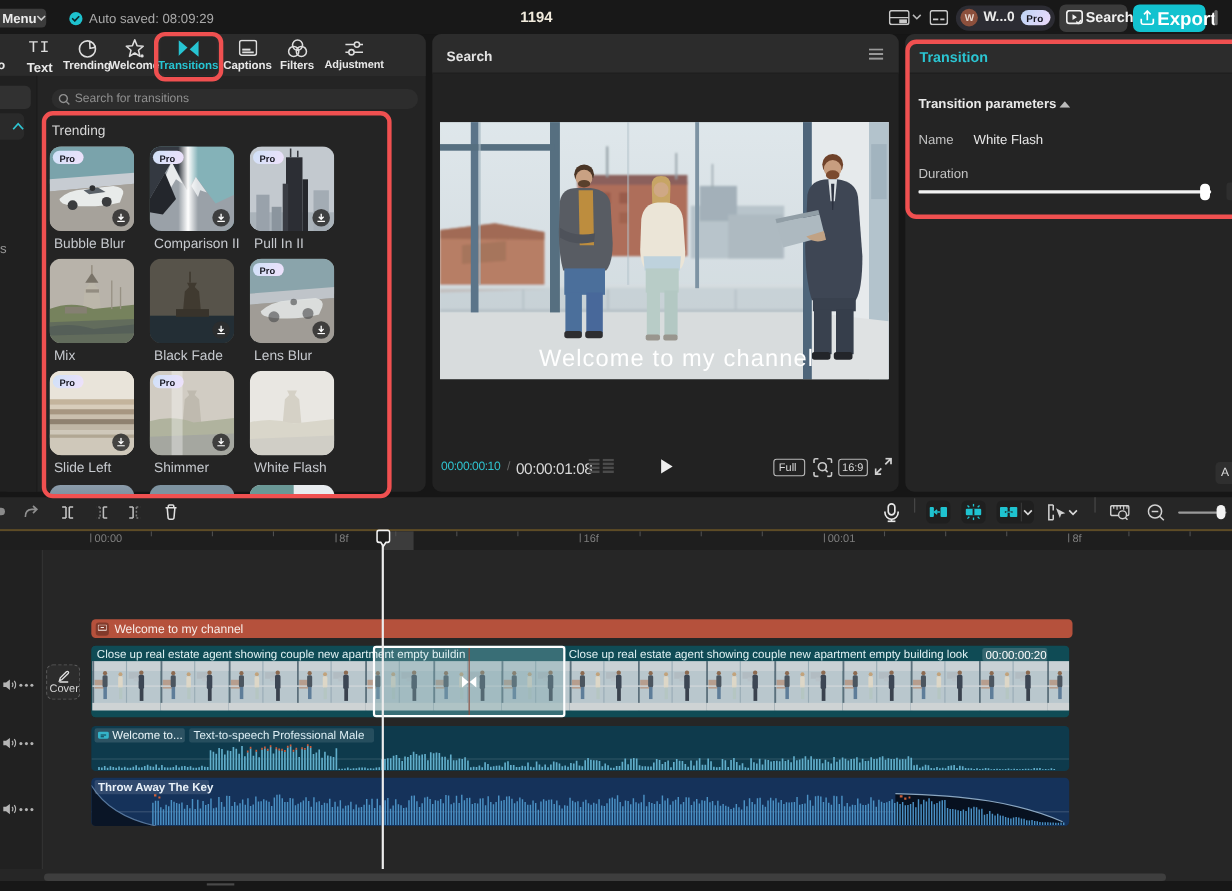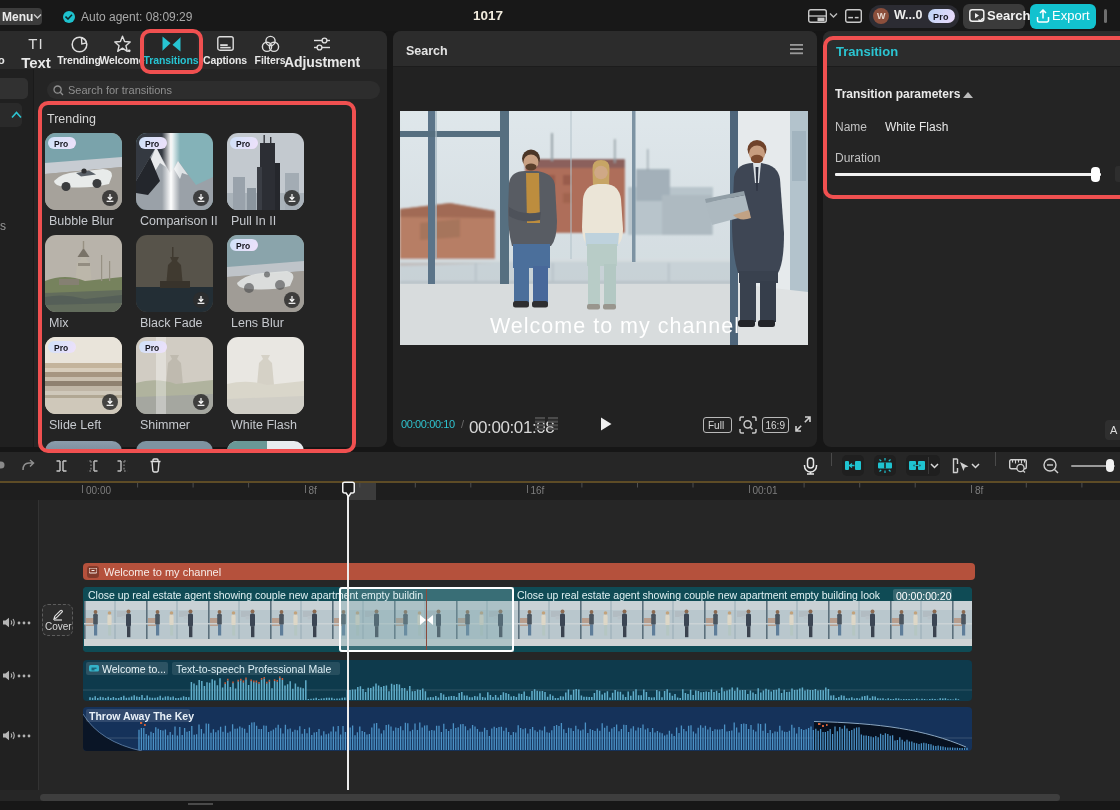--- a/index.html
+++ b/index.html
@@ -11,22 +11,22 @@
 <div class="a" style="left:0;top:0;width:1120px;height:31px;background:#181818"></div>
 <div class="a" style="left:-10px;top:8px;width:52px;height:17px;background:#3c3c3c;border-radius:4px"></div>
 <div class="lbl" style="left:2px;top:10px;font-size:12px;font-weight:bold;color:#ececec">Menu</div>
 <svg class="a" style="left:33px;top:13px" width="9" height="7">
       <path d="M1 1.5L4.5 5L8 1.5" stroke="#cccccc" stroke-width="1.4" fill="none"></path>
     </svg>
 <div class="a" style="left:63px;top:11px;width:12px;height:12px;border-radius:50%;background:#1ec2ce"></div>
 <svg class="a" style="left:65px;top:14px" width="8" height="6">
       <path d="M0.5 2.6L3 5L7 0.8" stroke="#0b2628" stroke-width="1.5" fill="none"></path>
     </svg>
-<div class="lbl" style="left:81px;top:10px;font-size:12px;color:#a9a9a9">Auto agent: 08:09:29</div>
-<div class="lbl" style="left:473px;top:8px;font-size:13.5px;font-weight:bold;color:#f1ebdd">1017</div>
+<div class="lbl" style="left:81px;top:10px;font-size:12px;color:#a9a9a9">Auto saved: 08:09:29</div>
+<div class="lbl" style="left:473px;top:8px;font-size:13.5px;font-weight:bold;color:#f1ebdd">1194</div>
 <svg class="a" style="left:808px;top:9px" width="19" height="14">
       <rect x="0.7" y="0.7" width="17.6" height="12.6" rx="2" stroke="#c9c9c9" stroke-width="1.4" fill="none"></rect>
       <line x1="1" y1="7" x2="18" y2="7" stroke="#c9c9c9" stroke-width="1.3"></line>
       <rect x="9.5" y="8.6" width="7" height="3.6" fill="#c9c9c9"></rect>
     </svg>
 <svg class="a" style="left:829px;top:12px" width="9" height="7">
       <path d="M1 1.5L4.5 5L8 1.5" stroke="#bbbbbb" stroke-width="1.4" fill="none"></path>
     </svg>
 <svg class="a" style="left:845px;top:9px" width="17" height="14">
       <rect x="0.7" y="0.7" width="15.6" height="12.6" rx="2" stroke="#c9c9c9" stroke-width="1.4" fill="none"></rect>
@@ -44,34 +44,34 @@
       <rect x="0.8" y="0.8" width="14" height="11.5" rx="2.5" stroke="#f0f0f0" stroke-width="1.5" fill="none"></rect>
       <path d="M6 4l4 2.6l-4 2.6z" fill="#f0f0f0"></path>
       <path d="M9.5 10.5l1.6 1.8l2.8-3" stroke="#f0f0f0" stroke-width="1.4" fill="none"></path>
     </svg>
 <div class="lbl" style="left:987px;top:8px;font-size:13px;font-weight:bold;color:#f2f2f2">Search</div>
 <div class="a" style="left:1030px;top:4px;width:66px;height:25px;background:#12c2cf;border-radius:6px"></div>
 <svg class="a" style="left:1036px;top:9px" width="14" height="14">
       <path d="M7 9.5V1.5M4 4l3-3l3 3" stroke="#ffffff" stroke-width="1.5" fill="none"></path>
       <path d="M1.5 8v3.5a1.5 1.5 0 001.5 1.5h8a1.5 1.5 0 001.5-1.5V8" stroke="#ffffff" stroke-width="1.5" fill="none"></path>
     </svg>
-<div class="lbl" style="left:1052px;top:8px;font-size:13px;font-weight:normal;color:#ffffff">Export</div>
+<div class="lbl" style="left:1052px;top:8px;font-size:17px;font-weight:bold;color:#ffffff">Export</div>
 <div class="a" style="left:1104px;top:9px;width:3px;height:14px;border-radius:2px;background:#6e6e6e"></div>
 <div class="a" style="left:0;top:31px;width:387px;height:416px;background:#242424;border-radius:0 8px 8px 8px"></div>
 <div class="a" style="left:0;top:31px;width:387px;height:38px;background:#2b2b2b;border-radius:0 8px 0 0"></div>
 <div class="a" style="left:146px;top:32px;width:51px;height:36px;background:#272727;border-radius:6px"></div>
-<div class="lbl" style="left:36px;top:54px;transform:translateX(-50%);font-size:15px;font-weight:600;letter-spacing:-0.1px;color:#e8e8e8">Text</div>
+<div class="lbl" style="left:36px;top:54px;transform:translateX(-50%);font-size:12px;font-weight:600;letter-spacing:-0.1px;color:#e8e8e8">Text</div>
 <div class="lbl" style="left:79px;top:54px;transform:translateX(-50%);font-size:10.5px;font-weight:600;letter-spacing:-0.1px;color:#e8e8e8">Trending</div>
 <div class="lbl" style="left:122px;top:54px;transform:translateX(-50%);font-size:10.5px;font-weight:600;letter-spacing:-0.1px;color:#e8e8e8">Welcome</div>
 <div class="lbl" style="left:171px;top:54px;transform:translateX(-50%);font-size:10.5px;font-weight:600;letter-spacing:-0.1px;color:#27c4d2">Transitions</div>
 <div class="lbl" style="left:225px;top:54px;transform:translateX(-50%);font-size:10.5px;font-weight:600;letter-spacing:-0.1px;color:#e8e8e8">Captions</div>
 <div class="lbl" style="left:270px;top:54px;transform:translateX(-50%);font-size:10.5px;font-weight:600;letter-spacing:-0.1px;color:#e8e8e8">Filters</div>
-<div class="lbl" style="left:322px;top:54px;transform:translateX(-50%);font-size:14px;font-weight:600;letter-spacing:-0.1px;color:#e8e8e8">Adjustment</div>
+<div class="lbl" style="left:322px;top:54px;transform:translateX(-50%);font-size:10px;font-weight:600;letter-spacing:-0.1px;color:#e8e8e8">Adjustment</div>
 <div class="lbl" style="left:-2px;top:54px;font-size:11px;font-weight:600;color:#e8e8e8">o</div>
-<div class="lbl" style="left:36px;top:35px;transform:translateX(-50%);font-family:Liberation Sans, sans-serif;font-size:15px;color:#dddddd;letter-spacing:1px">TI</div>
+<div class="lbl" style="left:36px;top:35px;transform:translateX(-50%);font-family:Liberation Mono, monospace;font-size:15px;color:#dddddd;letter-spacing:1px">TI</div>
 <svg class="a" style="left:71px;top:36px" width="17" height="17">
       <circle cx="8.5" cy="8.5" r="7.3" stroke="#dddddd" stroke-width="1.5" fill="none"></circle>
       <path d="M10.5 1.8a7 7 0 014.9 5.2l-4.6 1z" fill="#2b2b2b" stroke="#dddddd" stroke-width="1.4"></path>
     </svg>
 <svg class="a" style="left:113px;top:35px" width="19" height="19">
       <path d="M9.5 1.2l2.1 5.3l5.6 .5l-4.3 3.7l1.4 5.6l-4.8-3.1l-4.8 3.1l1.4-5.6L1.8 7l5.6-.5z" stroke="#dddddd" stroke-width="1.4" fill="none" stroke-linejoin="round"></path>
       <circle cx="16.2" cy="15.8" r="1.4" fill="#dddddd"></circle>
     </svg>
 <svg class="a" style="left:161px;top:36px" width="21" height="16">
       <path d="M1.5 0.5l9 7.5L1.5 15.5z" fill="#27c4d2"></path>
@@ -386,21 +386,21 @@
 <rect x="340" y="170" width="16" height="41" fill="#39414e"></rect>
           <rect x="360" y="170" width="16" height="41" fill="#363e4b"></rect>
 <rect x="338" y="209" width="17" height="7" rx="2.5" fill="#23252a"></rect>
           <rect x="358" y="209" width="17" height="7" rx="2.5" fill="#23252a"></rect>
 </g>
 <text x="215" y="222" font-family="Liberation Sans" font-size="21.5" fill="#ffffff" text-anchor="middle" letter-spacing="1">Welcome to my channel</text>
 </svg>
     </div>
 <div class="lbl" style="left:401px;top:418px;font-size:11px;letter-spacing:-0.4px;color:#2fc3cf">00:00:00:10</div>
 <div class="lbl" style="left:461px;top:418px;font-size:11px;color:#6a6a6a">/</div>
-<div class="lbl" style="left:469px;top:418px;font-size:17px;letter-spacing:-0.4px;color:#d8d8d8">00:00:01:08</div>
+<div class="lbl" style="left:469px;top:418px;font-size:14px;letter-spacing:-0.4px;color:#d8d8d8">00:00:01:08</div>
 <svg class="a" style="left:535px;top:417px" width="24" height="13">
       <g fill="#4b4b4b">
         <rect width="10" height="2.2"></rect>
         <rect y="3.6" width="10" height="2.2"></rect>
         <rect y="7.2" width="10" height="2.2"></rect>
         <rect y="10.8" width="10" height="2.2"></rect>
         <rect x="13" width="10" height="2.2"></rect>
         <rect x="13" y="3.6" width="10" height="2.2"></rect>
         <rect x="13" y="7.2" width="10" height="2.2"></rect>
         <rect x="13" y="10.8" width="10" height="2.2"></rect>

